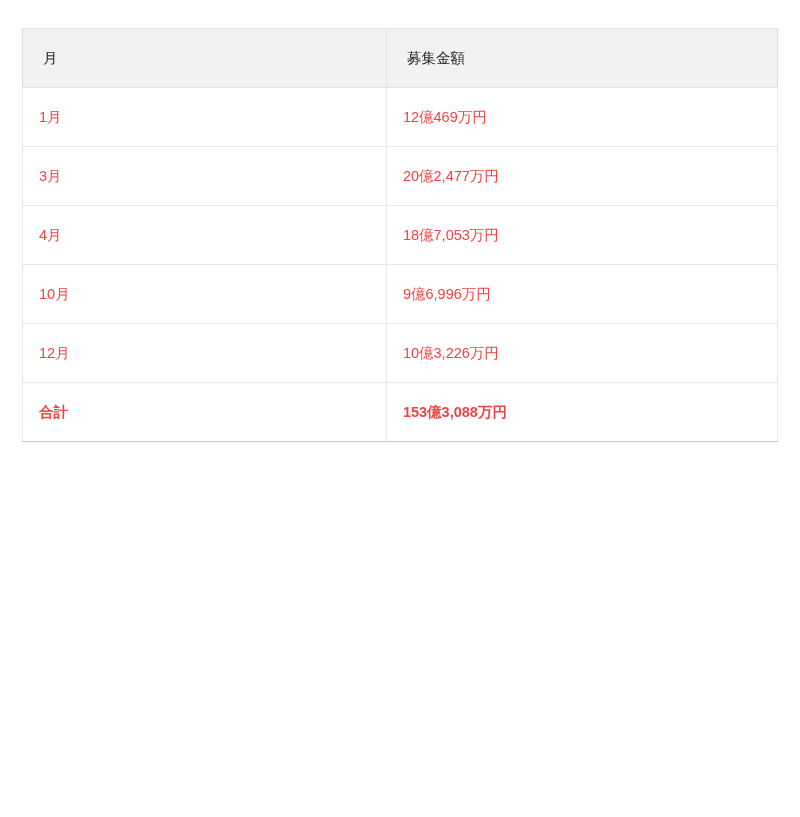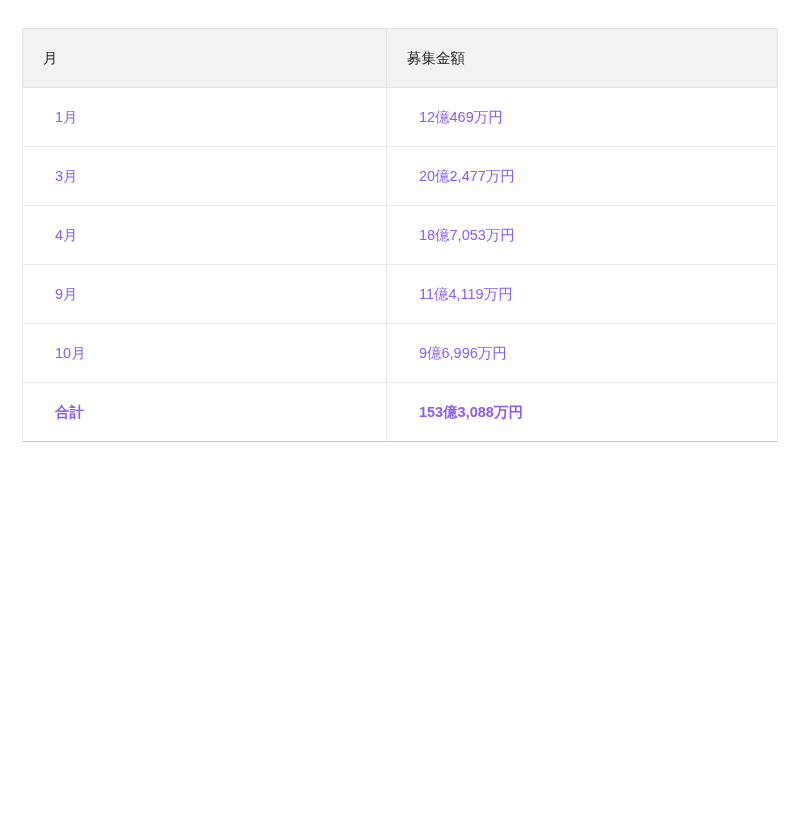--- a/index.html
+++ b/index.html
@@ -34,24 +34,24 @@
     background: #f2f2f2;
     font-weight: normal;
     text-align: left;
     padding: 18px 20px;
     border: 1px solid #e2e2e2;
     color: #1f1f1f;
     font-size: 14.5px;
     height: 22px;
   }
   table.data-table tbody td {
-    padding: 18px 32px;
+    padding: 18px 16px;
     border: 1px solid #e8e8e8;
     vertical-align: middle;
-    color: #8b5cf6;
+    color: #ef4444;
     background: #ffffff;
     height: 22px;
     line-height: 1.3;
   }
   table.data-table tbody tr.total-row td {
     font-weight: bold;
     border-top: 1px solid #c9c9c9;
     border-bottom: 1px solid #c9c9c9;
   }
   table.data-table tbody tr.total-row td.cell-month {
@@ -83,26 +83,26 @@
       </tr>
       <tr>
         <td class="cell-month">3月</td>
         <td class="cell-amount">20億2,477万円</td>
       </tr>
       <tr>
         <td class="cell-month">4月</td>
         <td class="cell-amount">18億7,053万円</td>
       </tr>
       <tr>
-        <td class="cell-month">9月</td>
-        <td class="cell-amount">11億4,119万円</td>
+        <td class="cell-month">10月</td>
+        <td class="cell-amount">9億6,996万円</td>
       </tr>
       <tr>
-        <td class="cell-month">10月</td>
-        <td class="cell-amount">9億6,996万円</td>
+        <td class="cell-month">12月</td>
+        <td class="cell-amount">10億3,226万円</td>
       </tr>
       <tr class="total-row">
         <td class="cell-month">合計</td>
         <td class="cell-amount">153億3,088万円</td>
       </tr>
     </tbody>
   </table>
 </div>
 
 </body></html>

